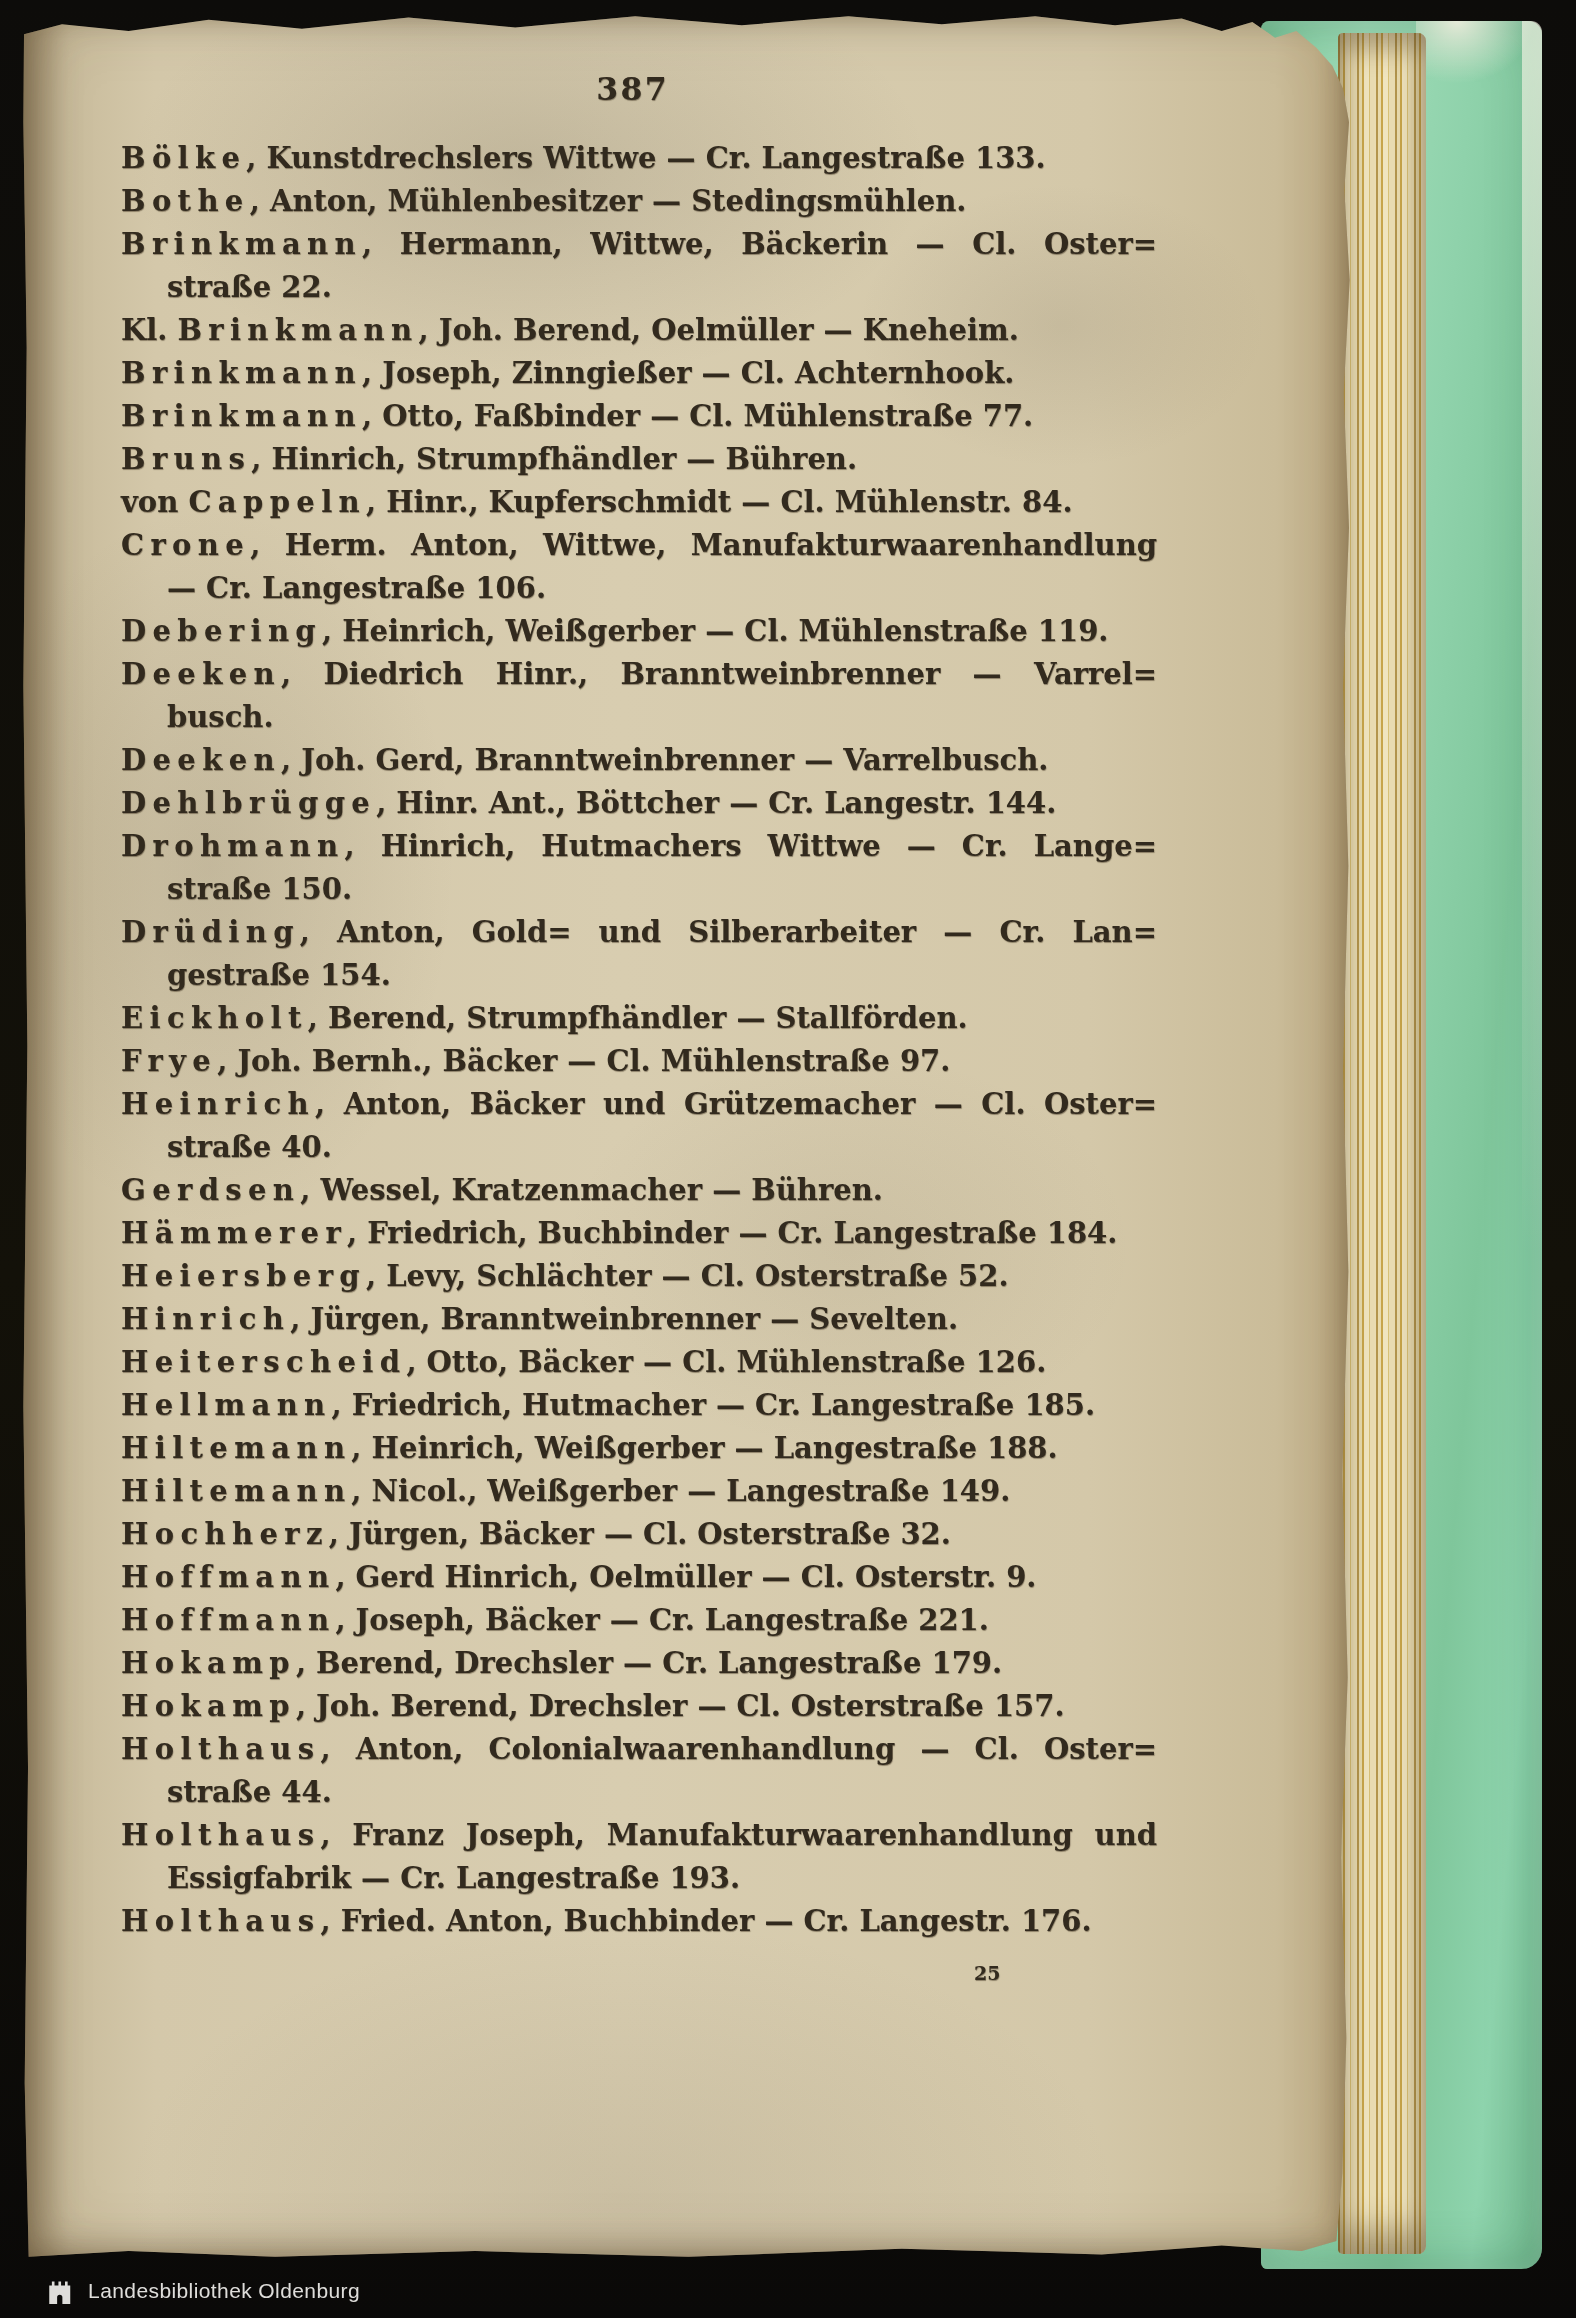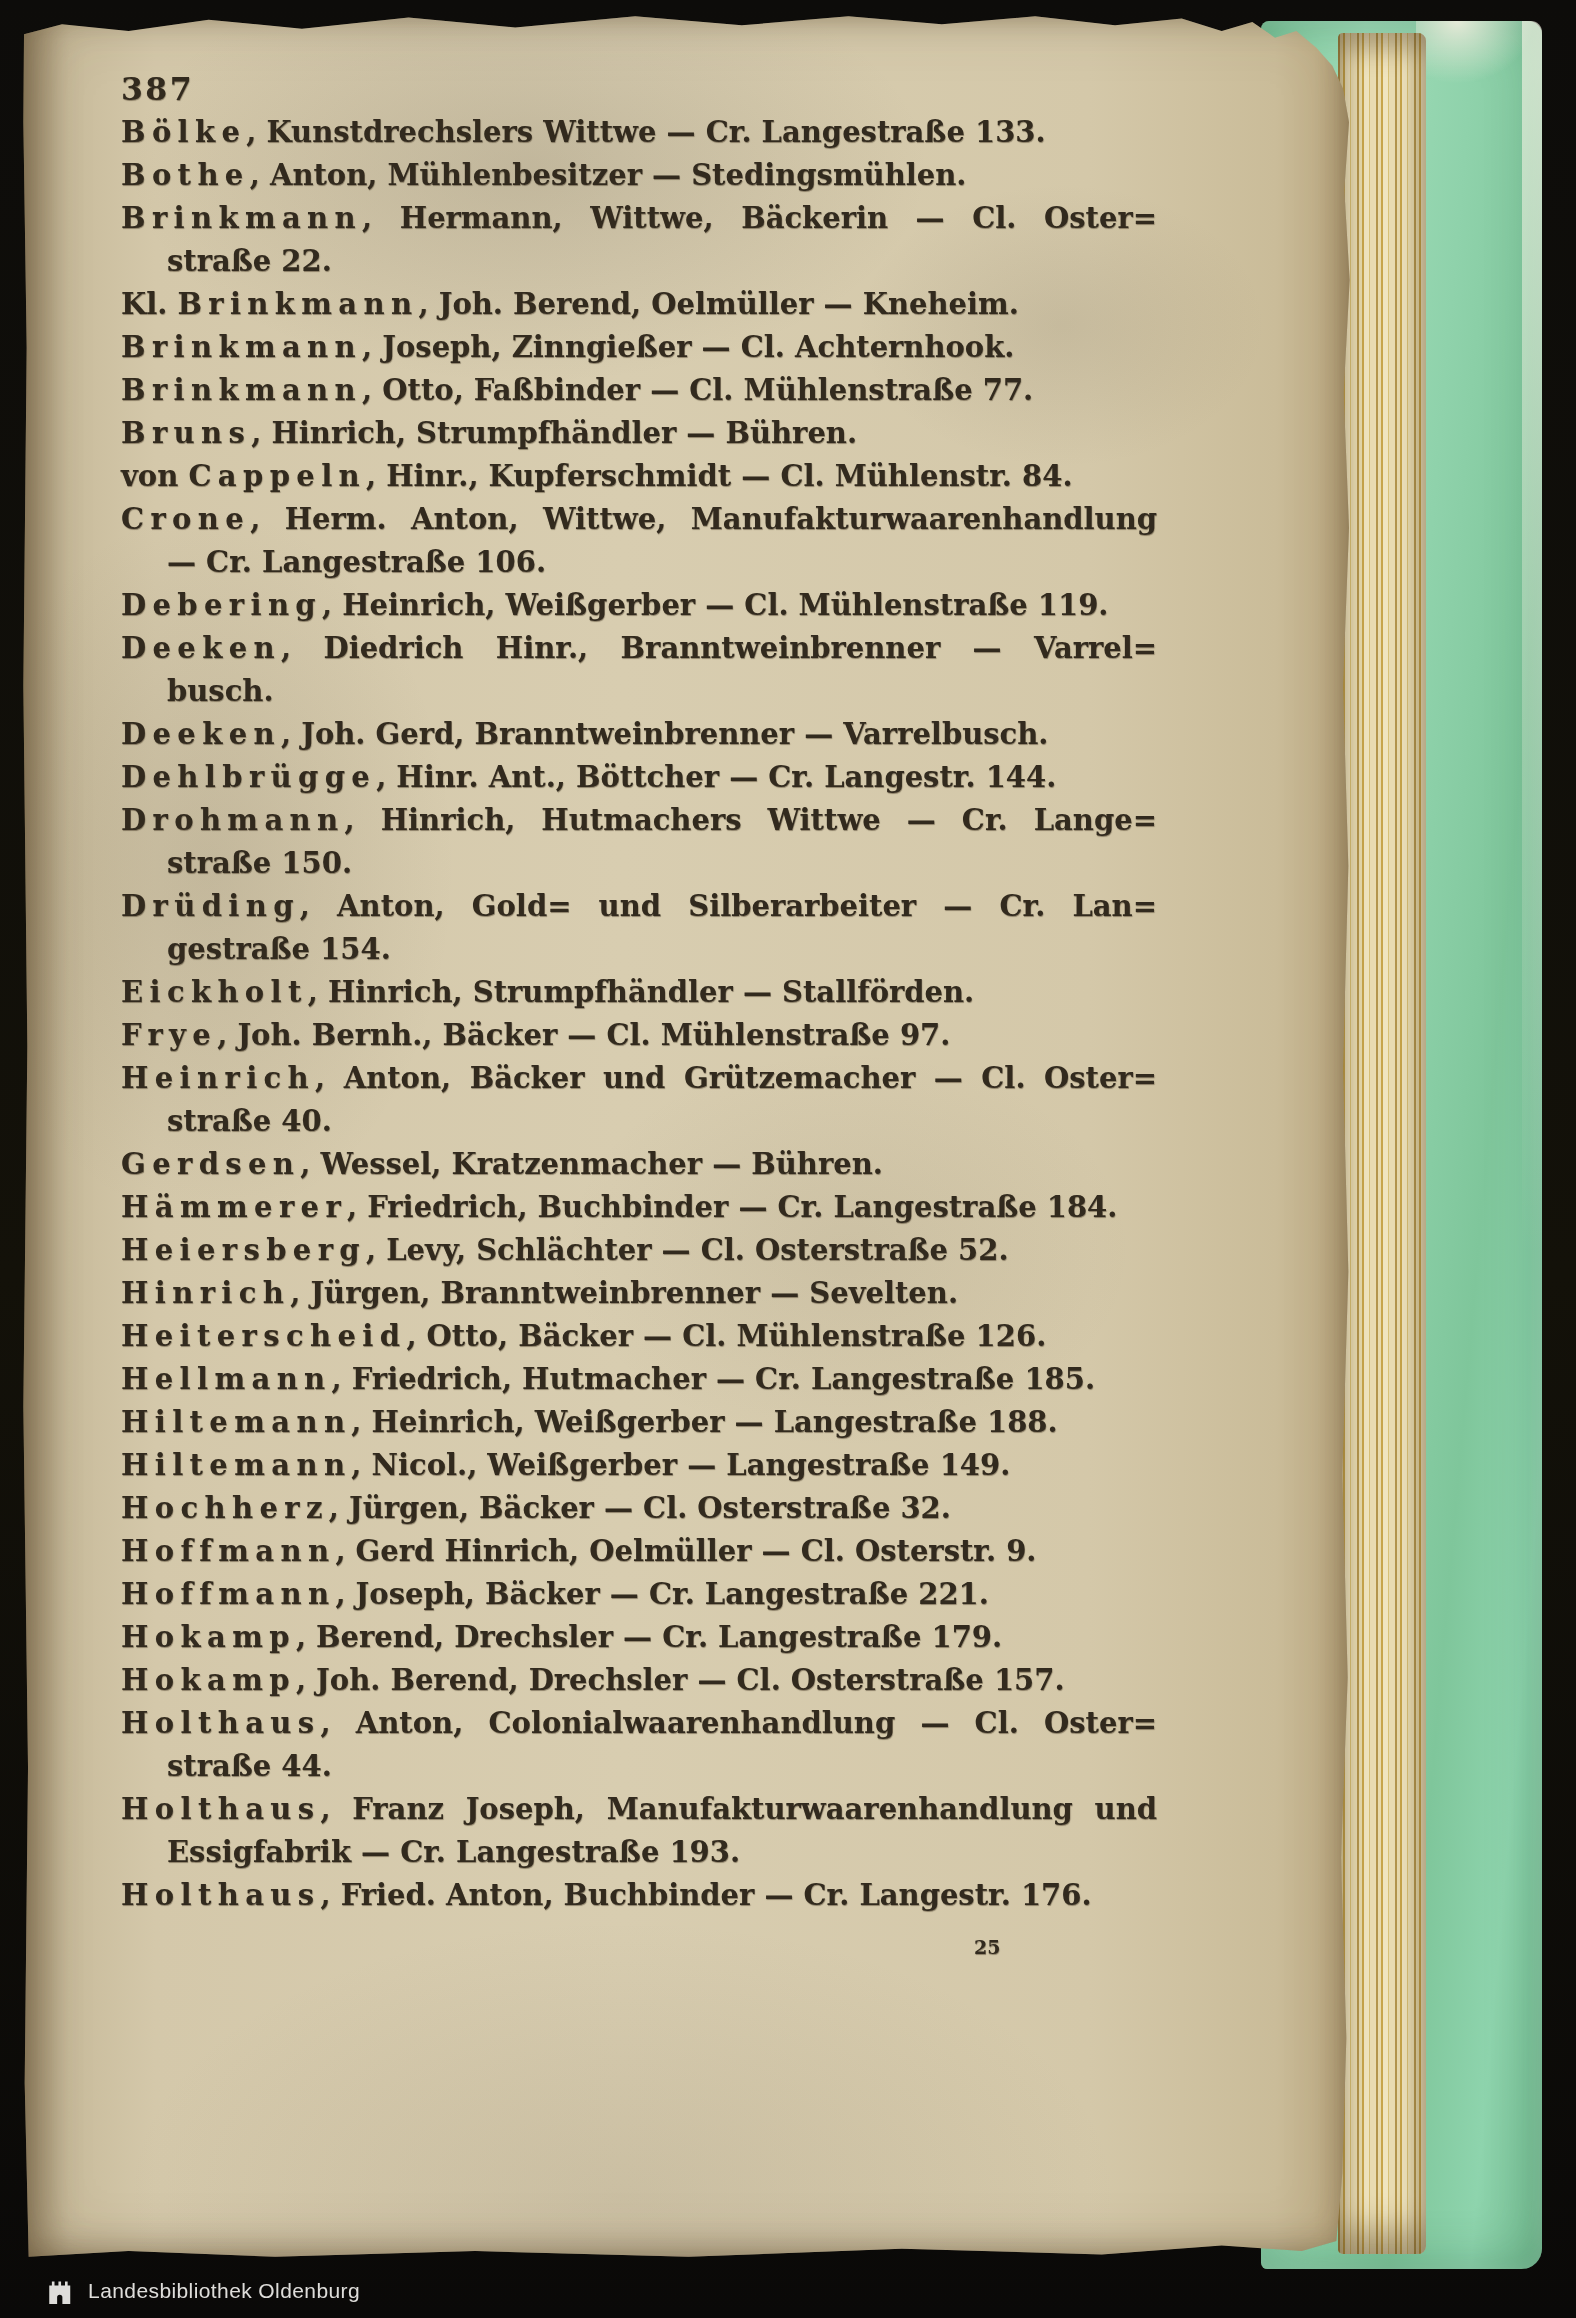--- a/index.html
+++ b/index.html
@@ -65,21 +65,21 @@
   }
 
   
   .text {
     position:absolute; left:99px; top:60px; width:1036px;
     color:#322a1e;
     font-family:"DejaVu Serif", serif; font-weight:700;
     font-size:29px; line-height:43px;
     text-shadow:0.5px 0.6px 0.8px rgba(55,42,25,.45);
   }
-  .pagenum { text-align:left; padding-right:12.6px; font-size:31.5px; line-height:38px; margin-bottom:3px; letter-spacing:2.4px; }
+  .pagenum { text-align:center; padding-right:12.6px; font-size:31.5px; line-height:38px; margin-bottom:29px; letter-spacing:2.4px; }
   .entry.wrapped .first { text-align:justify; text-align-last:justify; }
   .ename { letter-spacing:.22em; }
   .cont { padding-left:46px; }
   .signature { margin-top:9.5px; padding-left:853px; font-size:19px; }
 
   
   .watermark {
     position:absolute; left:44px; bottom:12.6px;
     display:flex; align-items:center; gap:12.6px;
     color:#f0efec; opacity:.92;
@@ -158,21 +158,21 @@
     <div class="first"><span class="prefix"></span><span class="ename">Drohmann</span><span class="erest">, Hinrich, Hutmachers Wittwe — Cr. Lange=</span></div>
   <div class="cont">straße 150.</div>
           </div>
 
   <div class="entry wrapped">
     <div class="first"><span class="prefix"></span><span class="ename">Drüding</span><span class="erest">, Anton, Gold= und Silberarbeiter — Cr. Lan=</span></div>
   <div class="cont">gestraße 154.</div>
           </div>
 
   <div class="entry">
-    <div class="first"><span class="prefix"></span><span class="ename">Eickholt</span><span class="erest">, Hinrich, Strumpfhändler — Stallförden.</span></div>
+    <div class="first"><span class="prefix"></span><span class="ename">Eickholt</span><span class="erest">, Berend, Strumpfhändler — Stallförden.</span></div>
   </div>
 
   <div class="entry">
     <div class="first"><span class="prefix"></span><span class="ename">Frye</span><span class="erest">, Joh. Bernh., Bäcker — Cl. Mühlenstraße 97.</span></div>
   </div>
 
   <div class="entry wrapped">
     <div class="first"><span class="prefix"></span><span class="ename">Heinrich</span><span class="erest">, Anton, Bäcker und Grützemacher — Cl. Oster=</span></div>
   <div class="cont">straße 40.</div>
           </div>

